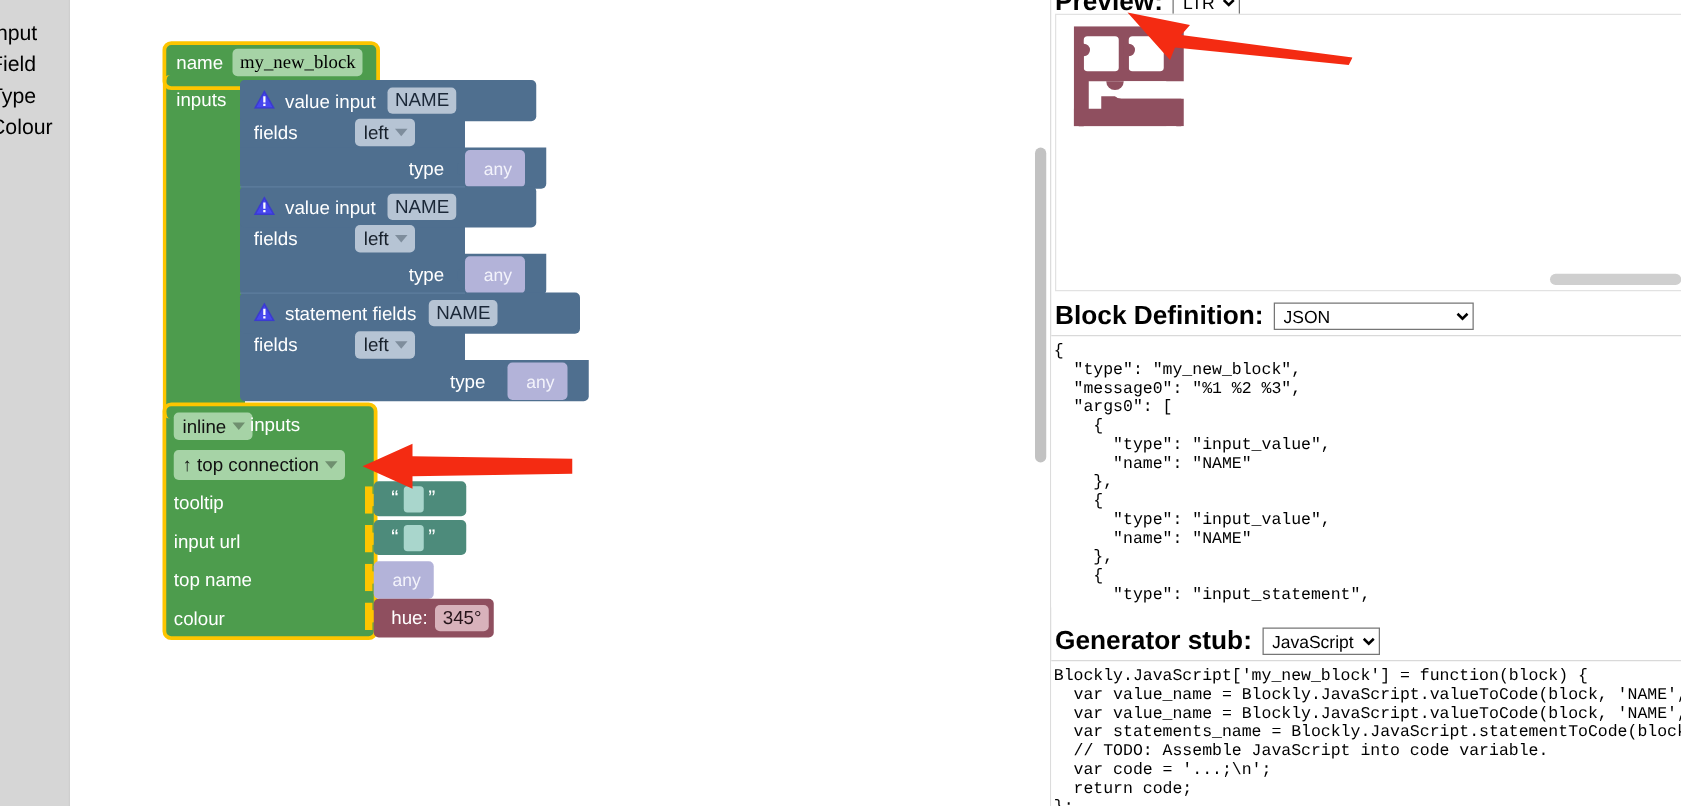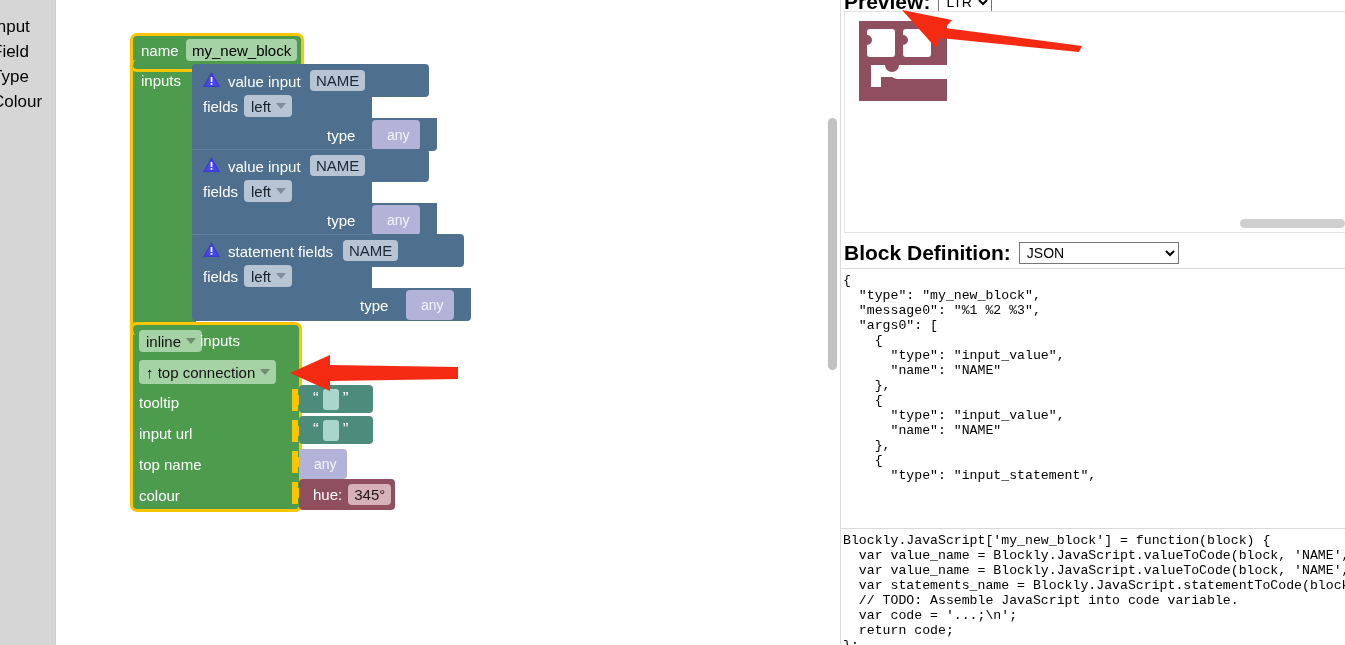--- a/index.html
+++ b/index.html
@@ -57,21 +57,21 @@
   .field-blue { background: #b6c4d4; color: #1b2838; }
   .field-maroon { background: #d8b2bb; color: #26141a; }
 
   
   .dd {
     display: inline-flex; align-items: center; gap: 5px;
     background: #a6d3a6; color: #111;
     border-radius: 4px; padding: 1px 6px 1px 7px;
     font-size: 15px; height: 22px; white-space: nowrap;
   }
-  .dd-blue { background: #b6c4d4; color: #17202b; }
+  .dd-blue { background: #b6c4d4; color: #17202b; margin-left: 40px; }
   .dd-arrow {
     width: 0; height: 0;
     border-left: 5px solid transparent;
     border-right: 5px solid transparent;
     border-top: 6px solid #6f8f6f;
   }
   .dd-blue .dd-arrow { border-top-color: #7e8d9c; }
 
   
   .blue { position: absolute; background: #4f6f8f; border-radius: 4px; }
@@ -175,21 +175,21 @@
 
     <div class="green-body green-top" style="left:76px; top:35px; width:170px; height:35px;"></div>
     <div class="green-body" style="left:76px; top:68px; width:64px; height:260px;"></div>
     <div class="green-body green-bot" style="left:76px; top:324px; width:168px; height:186px;"></div>
 
     <div class="factory-outline" style="left:74px; top:33px; width:174px; height:39px;"></div>
     <div class="factory-outline" style="left:74px; top:322px; width:172px; height:190px;"></div>
     <div class="factory-outline" style="left:74px; top:60px; width:12px; height:275px; border-right:none; border-top:none; border-bottom:none;"></div>
 
     <div class="lbl" style="position:absolute; left:85px; top:43px;">name</div>
-    <div class="field" style="position:absolute; left:130px; top:39px; height:22px;">my_new_block</div>
+    <div class="field" style="position:absolute; left:130px; top:39px; height:22px;font-family:Liberation Serif, serif;">my_new_block</div>
 
     <div class="lbl" style="position:absolute; left:85px; top:73px;">inputs</div>
 
     <div class="blue" style="left:136px; top:64px; width:180px; height:84px;"></div>
     <div class="blue" style="left:136px; top:64px; width:237px; height:33px;"></div>
     <div class="blue" style="left:136px; top:118px; width:245px; height:33px; border-radius:0 0 4px 4px;"></div>
     <svg class="warn" style="left:147px; top:72px;" viewBox="0 0 17 15">
       <path d="M8.5 0 L17 15 L0 15 Z" fill="#3b3bd0"></path>
       <path d="M8.5 2.6 L14.9 13.7 L2.1 13.7 Z" fill="#4747ee"></path>
       <rect x="7.6" y="5" width="1.8" height="5" fill="#fff"></rect>
@@ -351,20 +351,26 @@
       "name": "NAME"
     },
     {
       "type": "input_value",
       "name": "NAME"
     },
     {
       "type": "input_statement",
 </div>
 
+    <div class="sec-title" style="position:absolute; left:3px; top:501px;">
+      <span>Generator stub:</span>
+      <select>
+        <option>JavaScript</option>
+      </select>
+    </div>
     <div class="codearea" style="left:0px; top:528px; width:505px; height:117px;">Blockly.JavaScript['my_new_block'] = function(block) {
   var value_name = Blockly.JavaScript.valueToCode(block, 'NAME',
   var value_name = Blockly.JavaScript.valueToCode(block, 'NAME',
   var statements_name = Blockly.JavaScript.statementToCode(block
   // TODO: Assemble JavaScript into code variable.
   var code = '...;\n';
   return code;
 };</div>
   </div>
 

